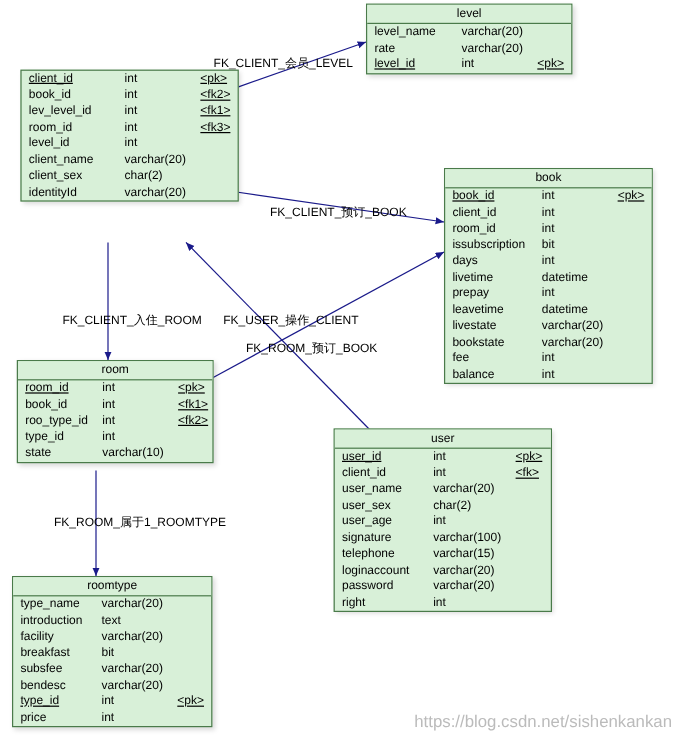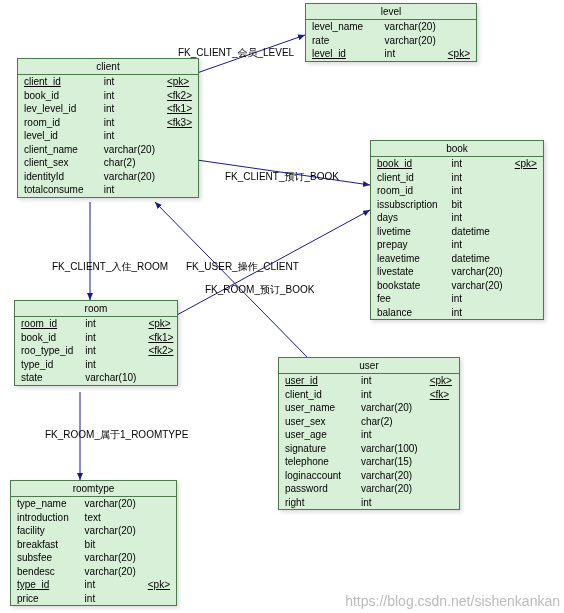--- a/index.html
+++ b/index.html
@@ -110,21 +110,20 @@
         <div class="cell col-key"></div>
       </div>
       <div class="row">
         <div class="cell col-name pk">level_id</div>
         <div class="cell col-type">int</div>
         <div class="cell col-key key">&lt;pk&gt;</div>
       </div>
     </div>
   </div>
 <div class="entity" style="left:17px;  top:58px; width:180px;">
-    <div class="entity-header">client</div>
     <div class="entity-body">
       <div class="row">
         <div class="cell col-name pk">client_id</div>
         <div class="cell col-type">int</div>
         <div class="cell col-key key">&lt;pk&gt;</div>
       </div>
       <div class="row">
         <div class="cell col-name">book_id</div>
         <div class="cell col-type">int</div>
         <div class="cell col-key key">&lt;fk2&gt;</div>
@@ -152,25 +151,20 @@
       <div class="row">
         <div class="cell col-name">client_sex</div>
         <div class="cell col-type">char(2)</div>
         <div class="cell col-key"></div>
       </div>
       <div class="row">
         <div class="cell col-name">identityId</div>
         <div class="cell col-type">varchar(20)</div>
         <div class="cell col-key"></div>
       </div>
-      <div class="row">
-        <div class="cell col-name">totalconsume</div>
-        <div class="cell col-type">int</div>
-        <div class="cell col-key"></div>
-      </div>
     </div>
   </div>
 <div class="entity" style="left:370px; top:140px;width:172px;">
     <div class="entity-header">book</div>
     <div class="entity-body">
       <div class="row">
         <div class="cell col-name pk">book_id</div>
         <div class="cell col-type">int</div>
         <div class="cell col-key key">&lt;pk&gt;</div>
       </div>

